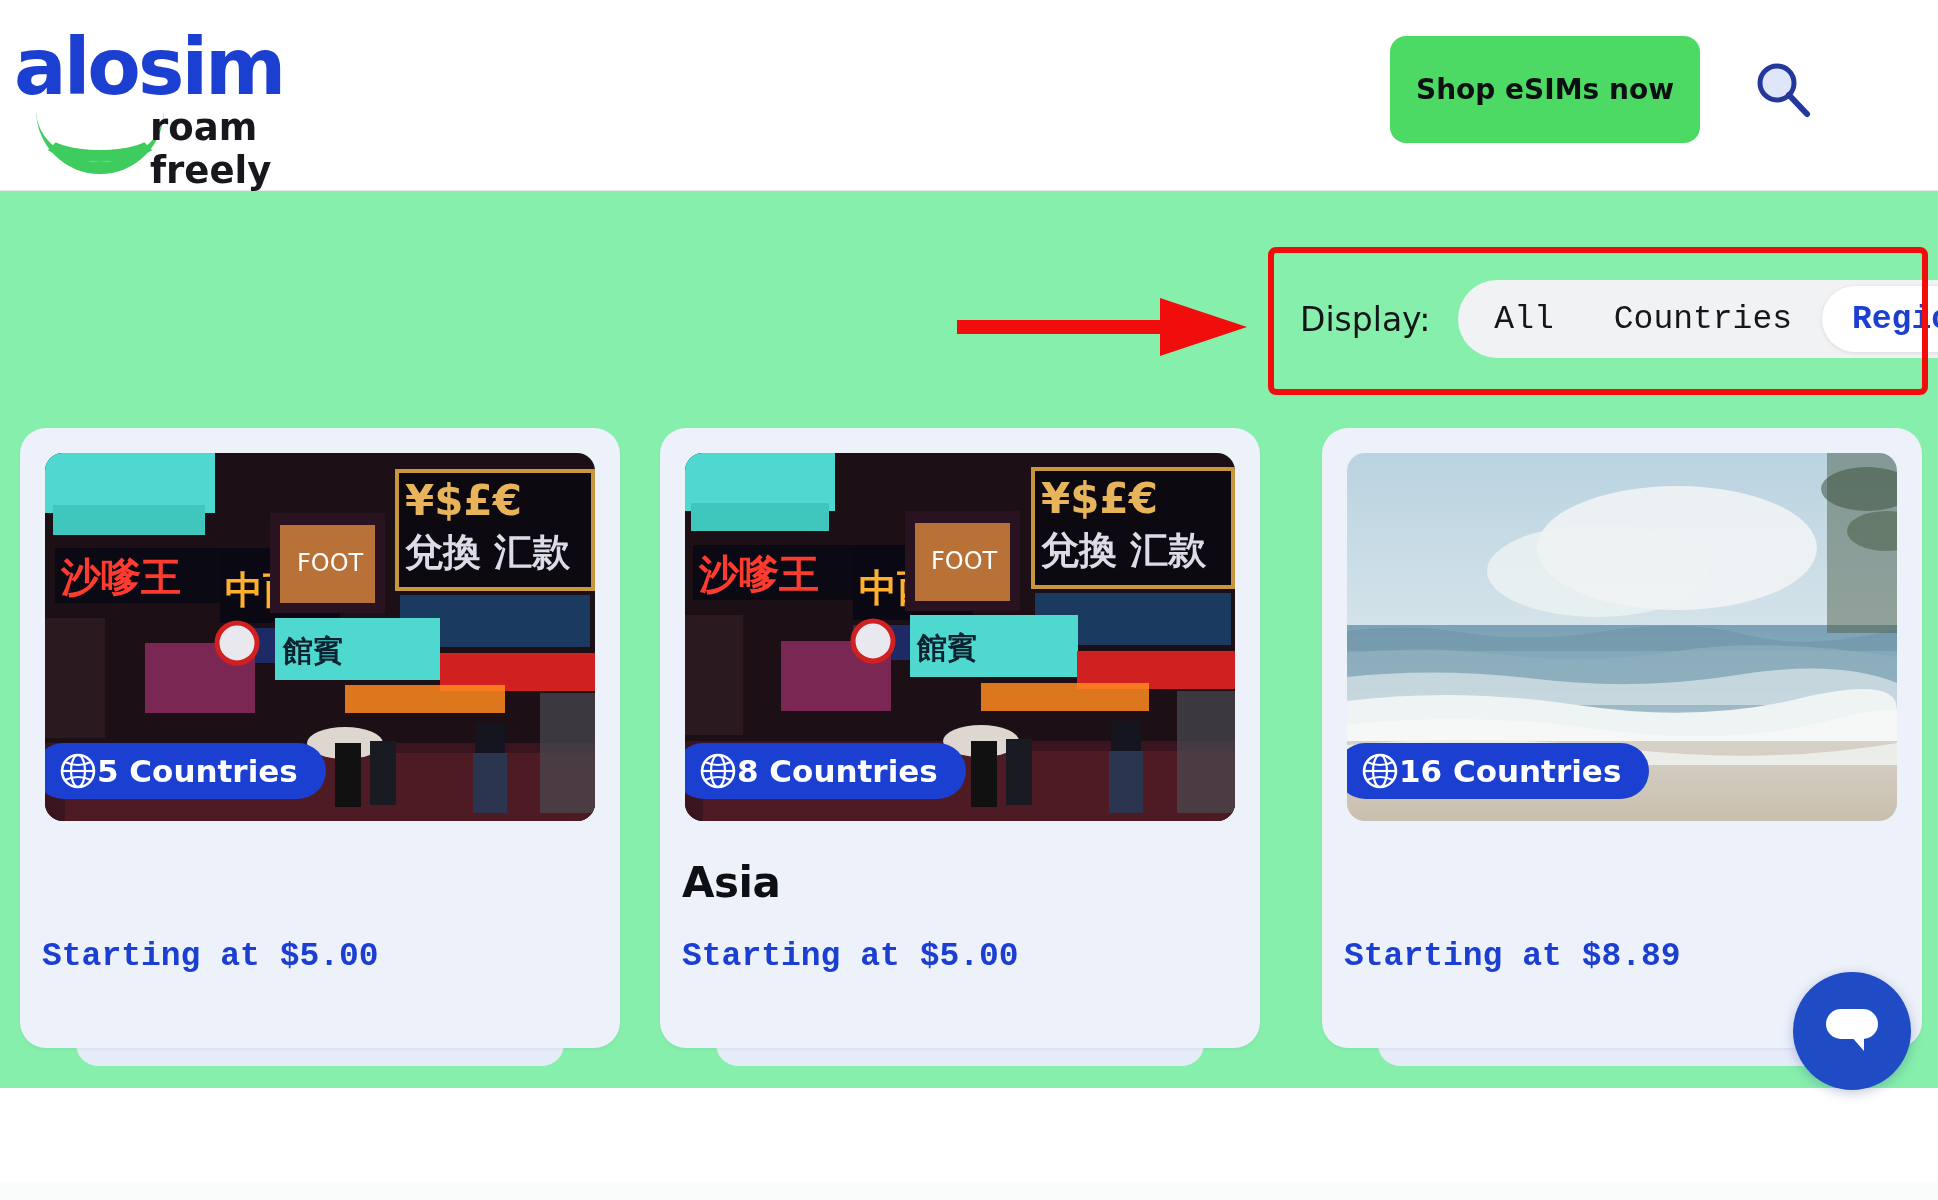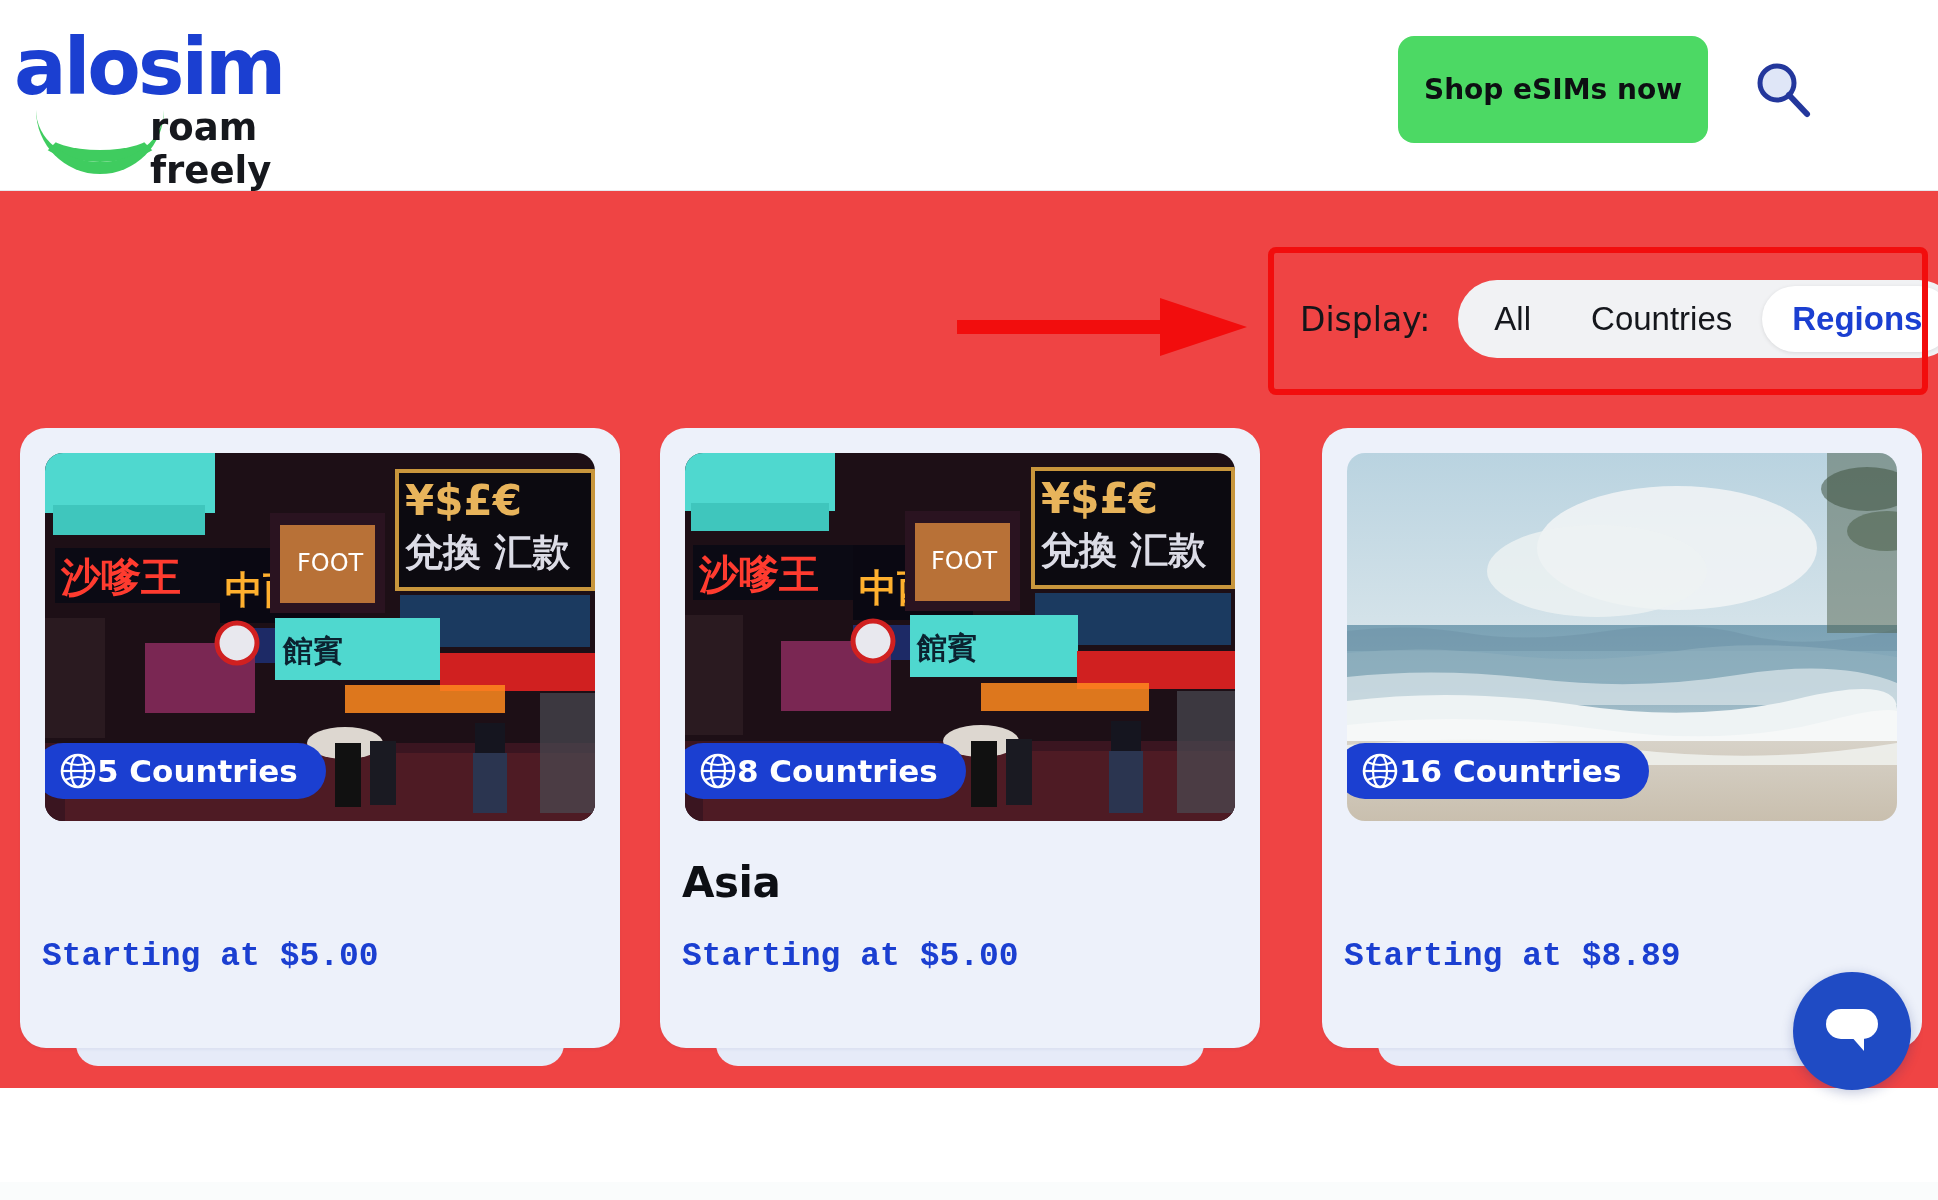--- a/index.html
+++ b/index.html
@@ -2,21 +2,21 @@
 <html><head>
 <meta charset="utf-8">
 <style>
   * { box-sizing: border-box; margin: 0; padding: 0; }
   html, body {
     width: 1938px; height: 1200px;
     background: #ffffff;
     font-family: "Liberation Sans", sans-serif;
     overflow: hidden;
   }
-  .page { position: relative; width: 1938px; height: 1088px; background:#ef4444; }
+  .page { position: relative; width: 1938px; height: 1088px; background:#86efac; }
 
   
   .header {
     position: absolute; left:0; top:0; width:1938px; height:191px;
     background:#fff; border-bottom:1px solid #e6e8ec;
   }
   .logo-wrap { position:absolute; left:14px; top:28px; width:300px; height:130px; }
   .logo-word {
     font-size: 78px; font-weight: 700; color:#1b3fd1;
     letter-spacing:-3px; line-height:78px;
@@ -36,21 +36,21 @@
     position:absolute; left:136px; top:78px;
     font-size:37px; font-weight:700; color:#16181d;
     font-family:"DejaVu Sans", sans-serif;
   }
 
   .shop-btn {
     position:absolute; left:1390px; top:36px; width:310px; height:107px;
     background:#4cd964; border:none; border-radius:16px;
     font-family:"DejaVu Sans", sans-serif;
     font-size:28px; font-weight:700; color:#0d0f12; cursor:pointer;
-    display:flex; align-items:center; justify-content:center;margin-left:8px;
+    display:flex; align-items:center; justify-content:center;
   }
 
   .icon-btn { position:absolute; cursor:pointer; background:none; border:none; }
   .search-btn { left:1752px; top:58px; width:62px; height:62px; }
   .menu-btn  { left:1855px; top:62px; width:62px; height:50px; }
 
   .ham-bar {
     width:56px; height:7px; background:#3b4048; border-radius:4px;
     margin-bottom:11px;
   }
@@ -71,21 +71,21 @@
   .display-label {
     font-size:33px; font-weight:400; color:#141519;
     font-family:"DejaVu Sans", sans-serif; white-space:nowrap;
   }
   .segmented {
     display:flex; align-items:center; background:#f1f2f4;
     border-radius:50px; padding:6px; height:78px;
   }
   .seg {
     border:none; background:transparent; cursor:pointer;
-    font-family:Liberation Sans, sans-serif;
+    font-family:Liberation Mono, monospace;
     font-size:33px; font-weight:400; color:#15171c;
     padding:0 30px; height:66px; border-radius:50px; white-space:nowrap;
   }
   .seg.active {
     background:#ffffff; color:#1b3fd1; font-weight:700;
     box-shadow:0 1px 4px rgba(0,0,0,.10);
   }
 
   
   .cards { position:absolute; left:0; top:428px; width:1938px; height:640px; }

